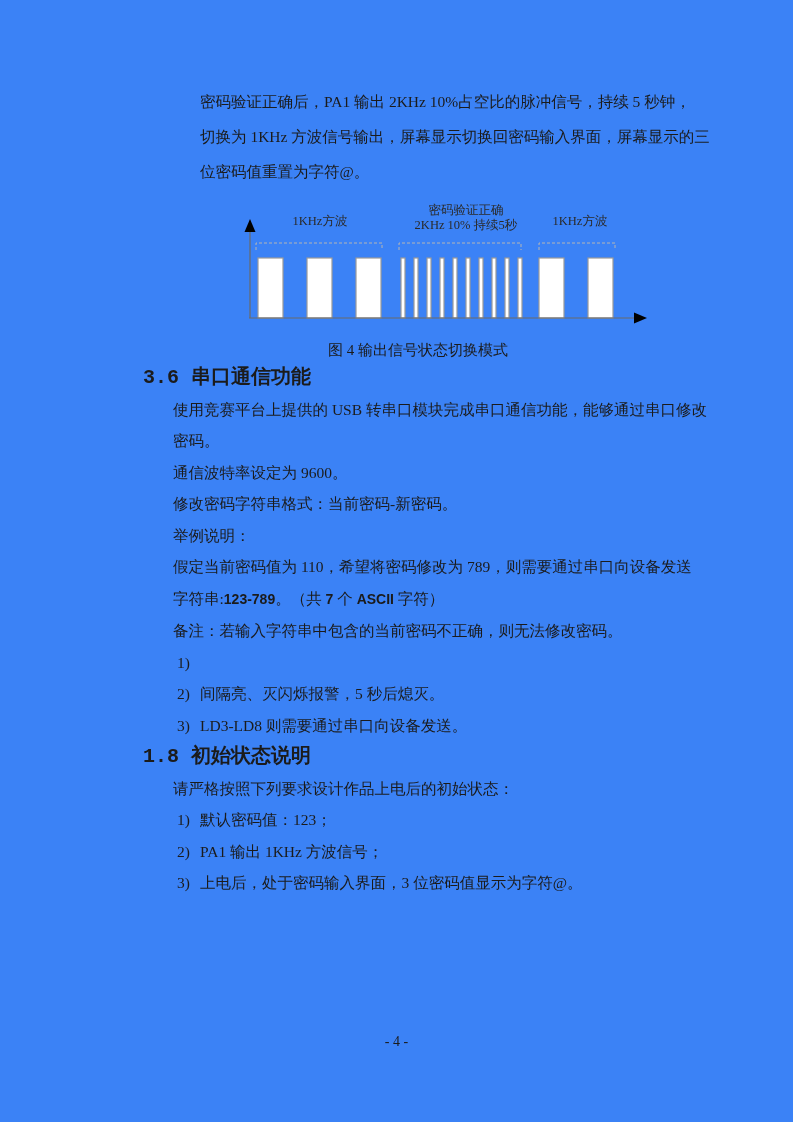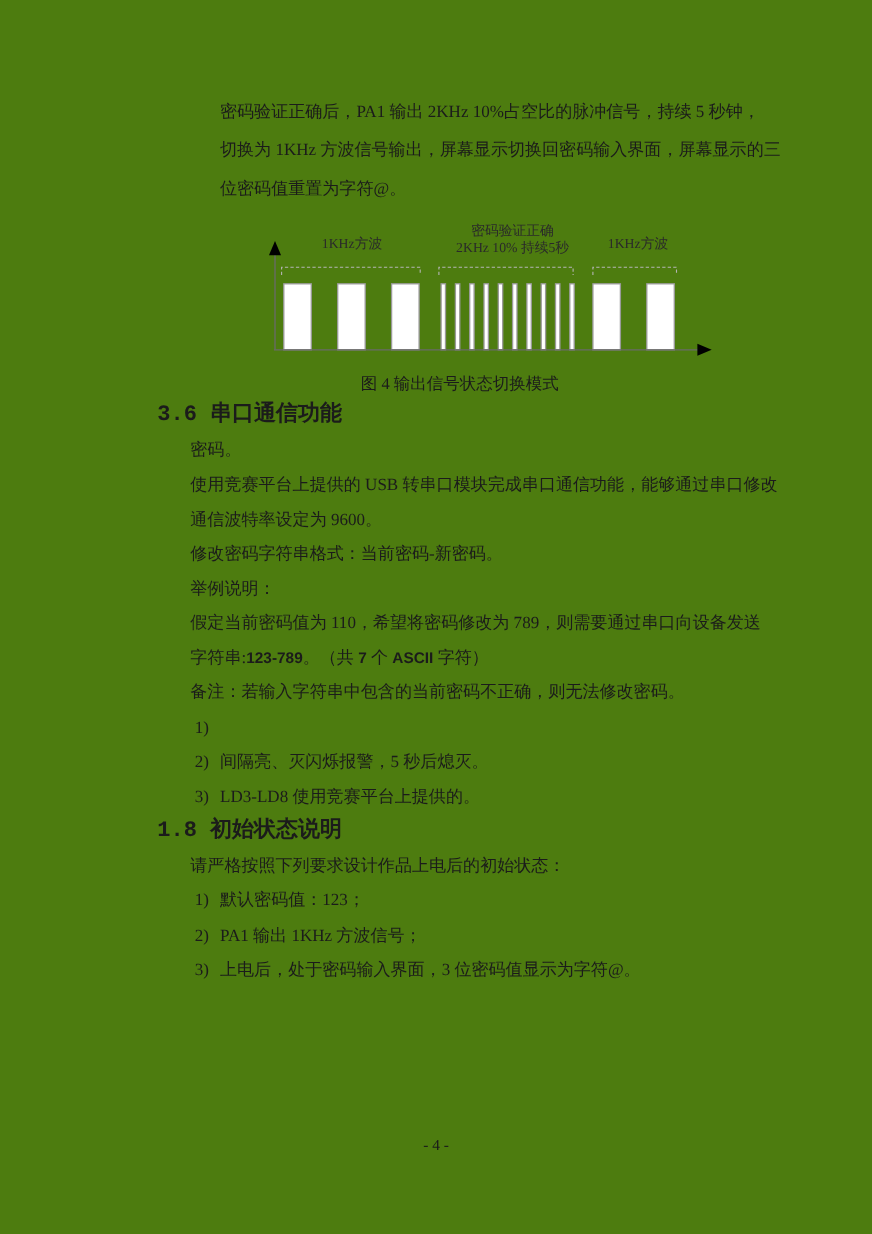--- a/index.html
+++ b/index.html
@@ -1,19 +1,19 @@
 <!DOCTYPE html>
 <html><head>
 <meta charset="utf-8">
 <style>
   html,body { margin:0; padding:0; background:#ffffff; }
   .page {
     position:relative;
     width:793px; height:1122px;
-    background:#4d7c0f;
+    background:#3b82f6;
     overflow:hidden;
     font-family:"Liberation Serif","DejaVu Serif",serif;
     color:#1b1b1b;
   }
   .nowrap { white-space:nowrap; }
   .intro {
     position:absolute; left:200px; top:84px;
     font-size:15.5px; line-height:35px;
   }
   .figure-wrap { position:absolute; left:230px; top:198px; }
@@ -92,22 +92,22 @@
       <polygon class="arrowhead" points="20,21 14.5,34 25.5,34"></polygon>
       <polygon class="arrowhead" points="417,120 404,114.5 404,125.5"></polygon>
     </svg>
   </div>
 
   <div class="caption nowrap">图 4 输出信号状态切换模式</div>
 
   <div class="flow">
 
     <div class="heading nowrap">3.6 串口通信功能</div>
+    <div class="indent nowrap">使用竞赛平台上提供的 USB 转串口模块完成串口通信功能，能够通过串口修改</div>
     <div class="indent nowrap">密码。</div>
-    <div class="indent nowrap">使用竞赛平台上提供的 USB 转串口模块完成串口通信功能，能够通过串口修改</div>
     <div class="indent nowrap">通信波特率设定为 9600。</div>
     <div class="indent nowrap">修改密码字符串格式：当前密码-新密码。</div>
     <div class="indent nowrap">举例说明：</div>
     <div class="indent nowrap">假定当前密码值为 110，希望将密码修改为 789，则需要通过串口向设备发送</div>
     <div class="indent nowrap">
       <span>字符串:</span><span class="code">123-789</span><span>。（共 </span><span class="code">7</span><span> 个 </span><span class="code">ASCII</span><span> 字符）</span>
     </div>
     <div class="indent nowrap">备注：若输入字符串中包含的当前密码不正确，则无法修改密码。</div>
 
     <div class="li">
@@ -115,21 +115,21 @@
     </div>
     <div class="li">
       <span class="num">2)</span>
       <div>
         <div class="nowrap">间隔亮、灭闪烁报警，5 秒后熄灭。</div>
       </div>
     </div>
     <div class="li">
       <span class="num">3)</span>
       <div>
-        <div class="nowrap">LD3-LD8 使用竞赛平台上提供的。</div>
+        <div class="nowrap">LD3-LD8 则需要通过串口向设备发送。</div>
       </div>
     </div>
 
     <div class="heading nowrap">1.8 初始状态说明</div>
     <div class="indent nowrap">请严格按照下列要求设计作品上电后的初始状态：</div>
     <div class="li">
       <span class="num">1)</span>
       <div>
         <div class="nowrap">默认密码值：123；</div>
       </div>

